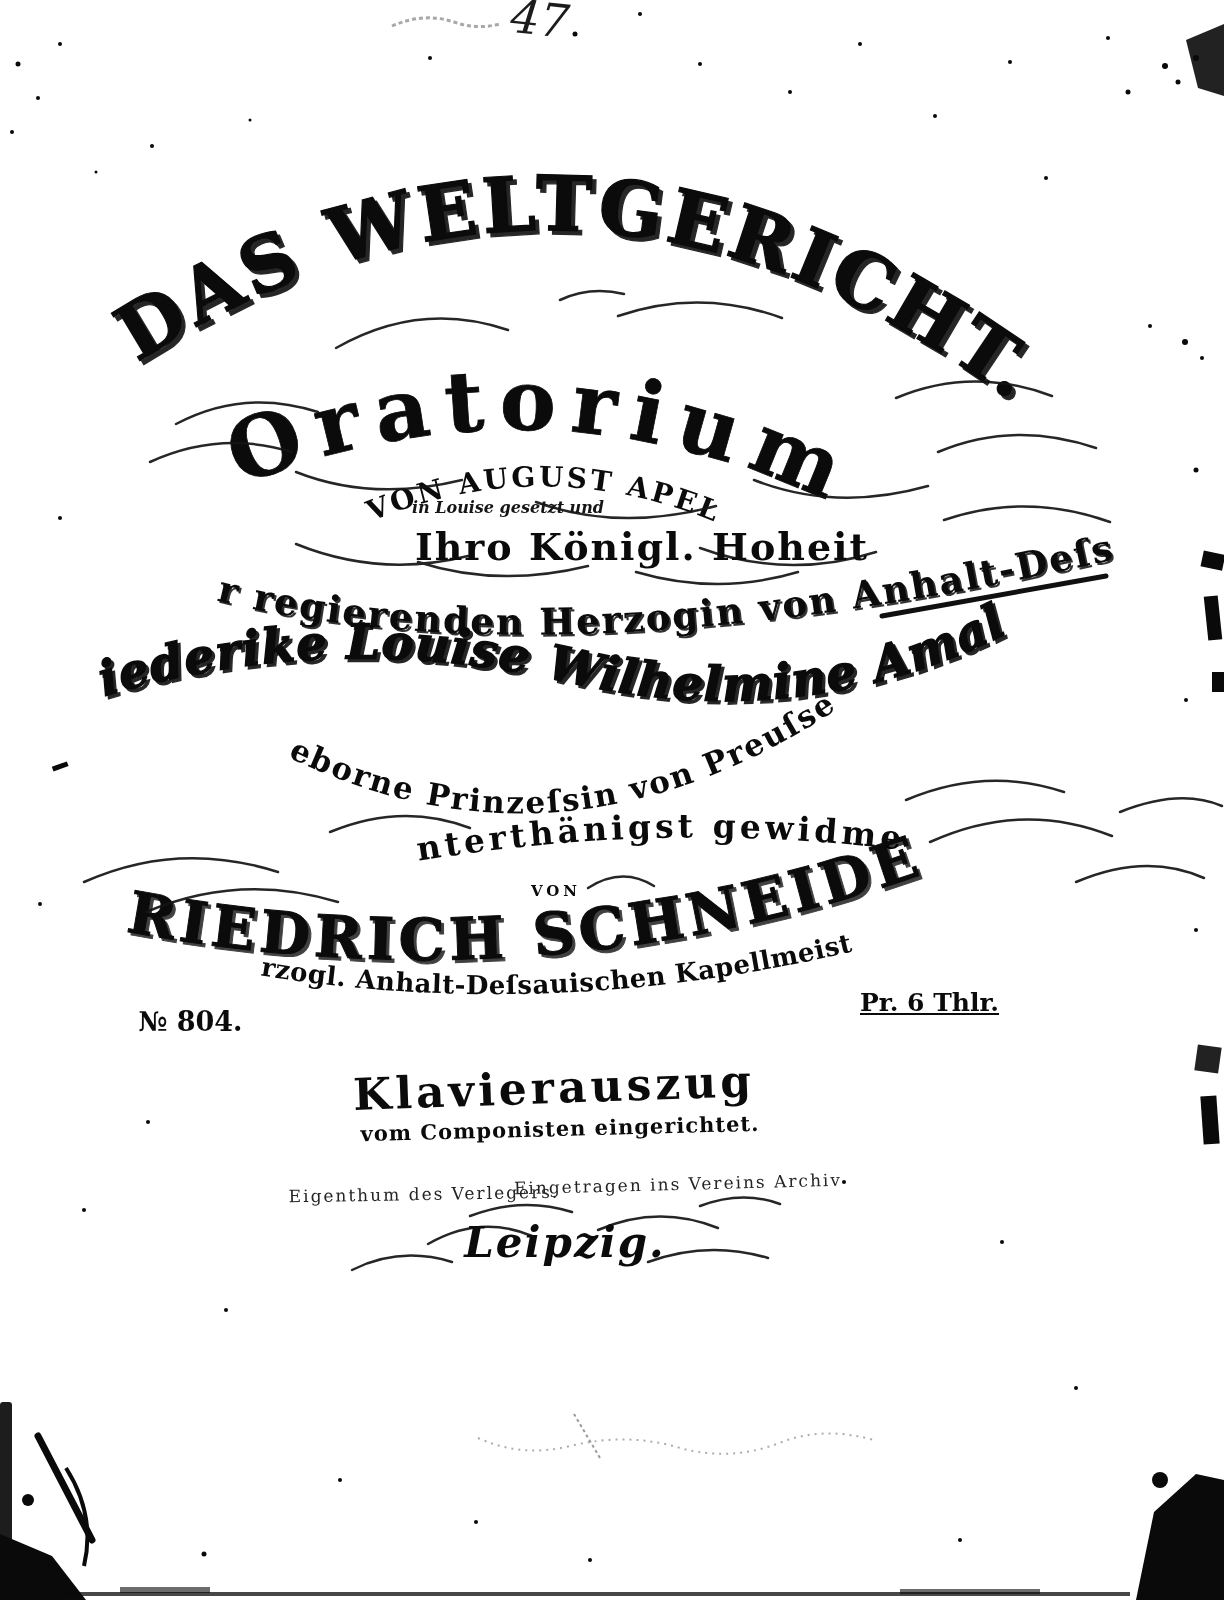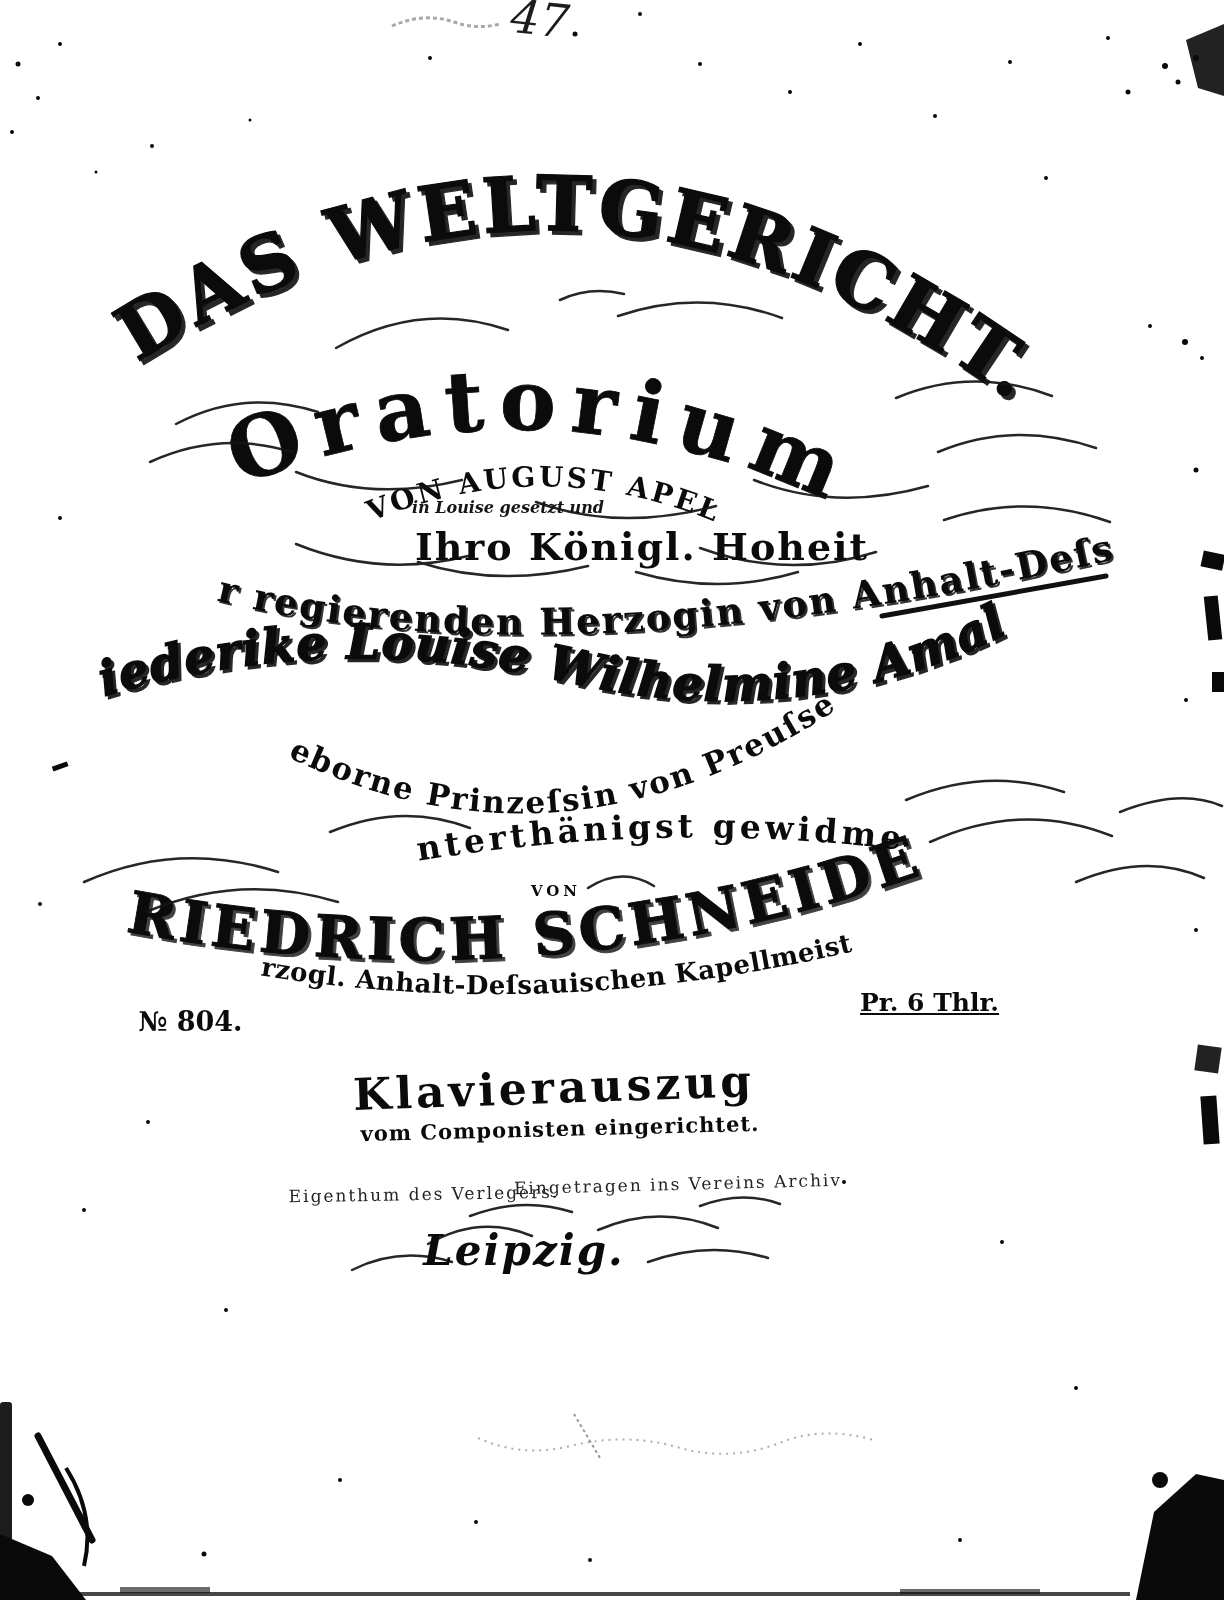--- a/index.html
+++ b/index.html
@@ -179,17 +179,17 @@
   <div class="abs d-price" style="left:860px;top:988px;text-decoration:underline;">Pr. 6 Thlr.</div>
 
   <div class="abs d-klavier" style="left:554px;top:1062px;transform:translateX(-50%) rotate(-2deg);">Klavierauszug</div>
 
   <div class="abs d-klavsub" style="left:560px;top:1116px;transform:translateX(-50%) rotate(-1.5deg);">vom Componisten eingerichtet.</div>
 
   <div class="abs d-legal" style="left:424px;top:1184px;transform:translateX(-50%) rotate(-1deg);">Eigenthum des Verlegers.</div>
 
   <div class="abs d-legal" style="left:678px;top:1174px;transform:translateX(-50%) rotate(-1.5deg);">Eingetragen ins Vereins Archiv</div>
 
-  <div class="abs d-city" style="left:524px;top:1218px;transform:translateX(-50%);margin-top:8px;">Leipzig.</div>
+  <div class="abs d-city" style="left:565px;top:1218px;transform:translateX(-50%);">Leipzig.</div>
 
 
 
 </div>
 
 </body></html>

